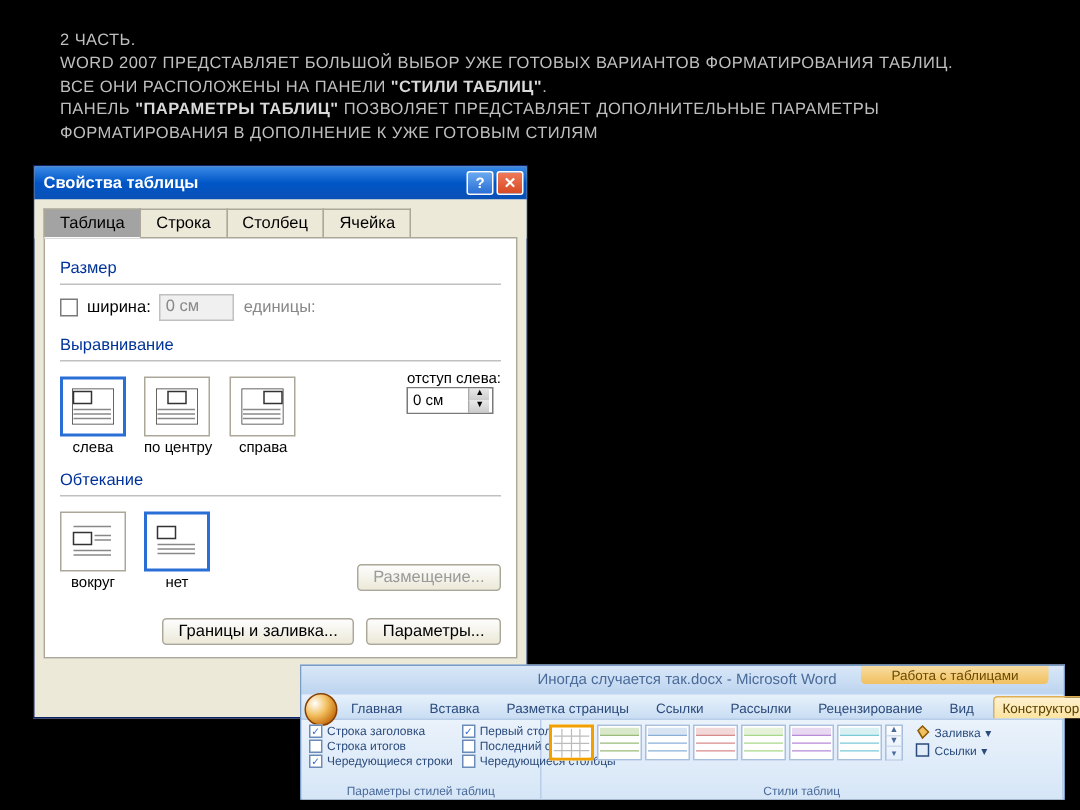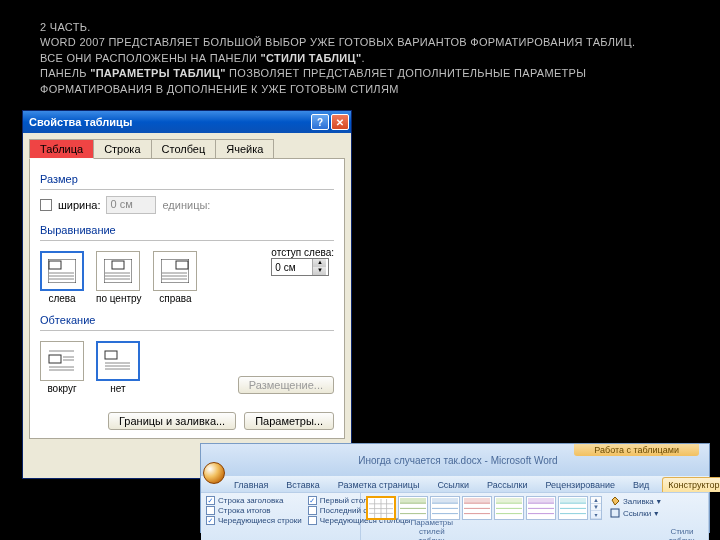--- a/index.html
+++ b/index.html
@@ -59,21 +59,21 @@
   .tab {
     padding: 3px 10px;
     border: 1px solid #aca899;
     border-bottom: none;
     background: #ece9d8;
     font-size: 11px;
     cursor: pointer;
     margin-right: -1px;
   }
   .tab.active {
-    background: #ef4444;
+    background: #a3a3a3;
     border-bottom: 1px solid #fcfcfa;
     position: relative;
     z-index: 2;
   }
   .tab-content {
     margin: 0 6px 6px 6px;
     border: 1px solid #aca899;
     background: #ffffff;
     padding: 8px 10px 8px 10px;
     position: relative;
@@ -167,21 +167,21 @@
     position: absolute;
     left: 200px;
     top: 443px;
     width: 510px;
     height: 90px;
     background: #c9ddf3;
     border: 1px solid #7a9cc5;
     font-size: 9px;
   }
   .ribbon-title {
-    height: 32px;
+    height: 19px;
     background: linear-gradient(#d9e7f8,#bcd4ef);
     display: flex; align-items: center;
     padding-left: 6px;
     font-size: 10px;
     color: #3b5a86;
   }
   .ribbon-title span.doc { flex:1; text-align:center; color:#4a6a99; }
   .ribbon-context {
     position: absolute; right: 10px; top: 0;
     background: linear-gradient(#f7dca0,#f2c060);
@@ -209,21 +209,21 @@
   }
   .ribbon-body {
     display: flex;
     height: 54px;
     background: linear-gradient(#eaf2fb,#d6e6f7);
     border-top: 1px solid #b8cee8;
   }
   .ribbon-group {
     border-right: 1px solid #b8cee8;
     padding: 3px 5px 1px 5px;
-    display: flex; flex-direction: row;
+    display: flex; flex-direction: column;
     position: relative;
   }
   .ribbon-group-label {
     text-align: center;
     font-size: 8px;
     color: #4a6a99;
     margin-top: auto;
   }
   .check-list { display: flex; flex-direction: column; gap: 1px; font-size: 8px; color:#2a4b7c; }
   .check-item { display: flex; align-items: center; gap: 3px; white-space: nowrap; }

